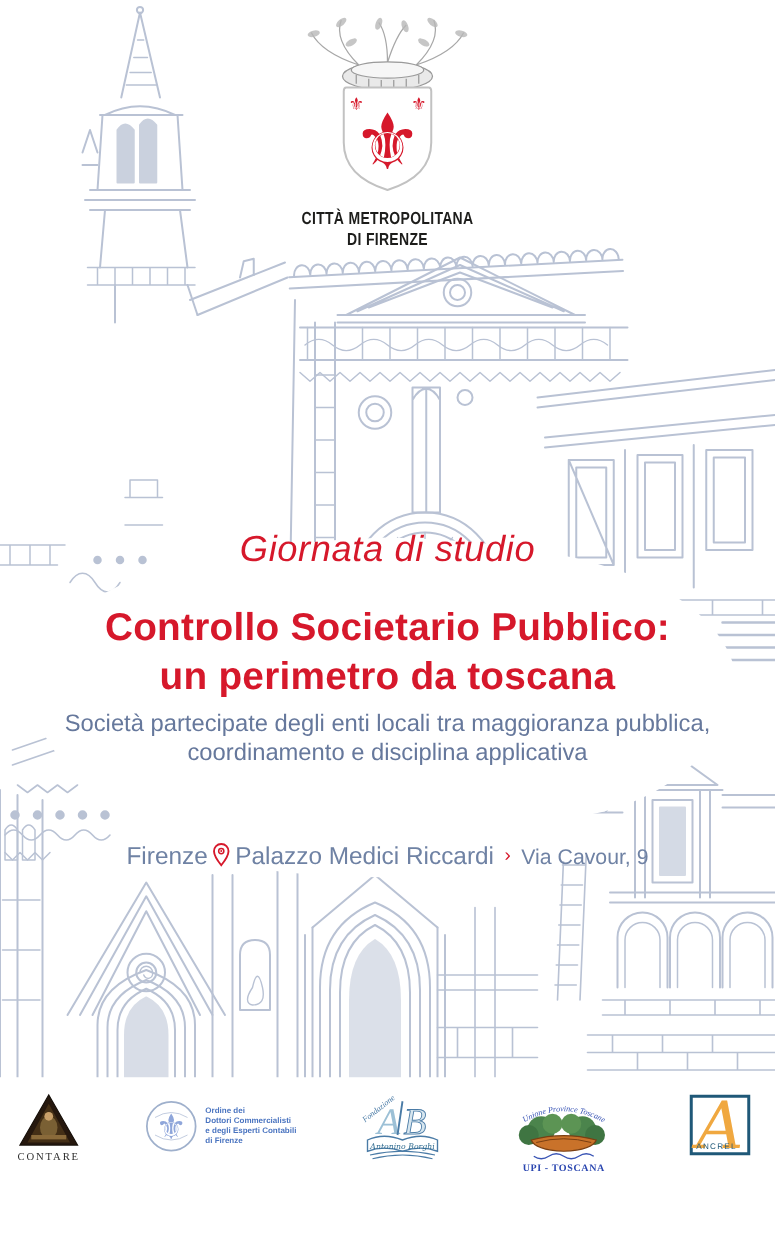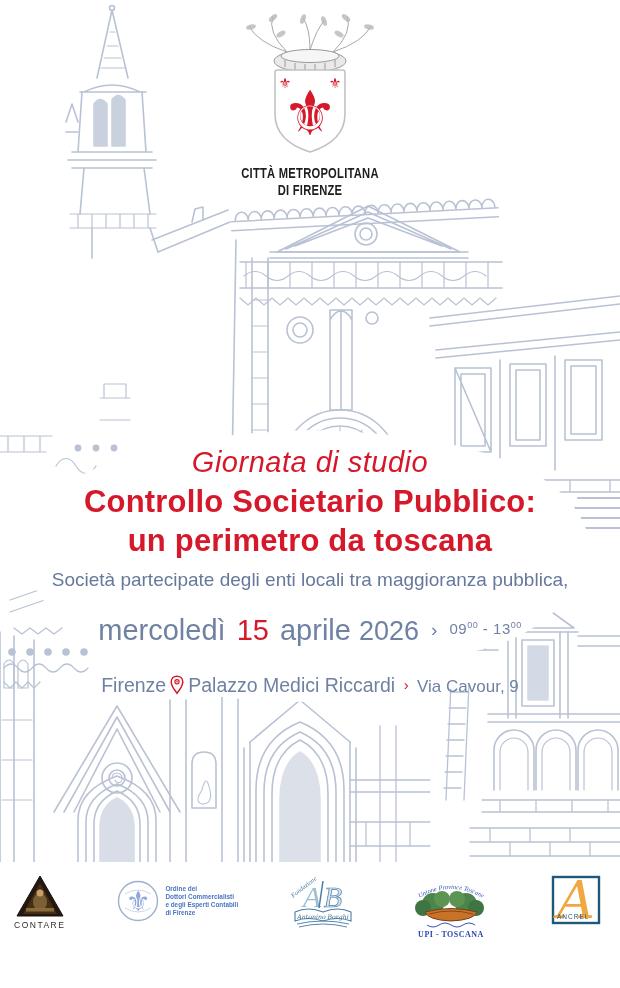--- a/index.html
+++ b/index.html
@@ -9,42 +9,42 @@
   }
   svg.bg{position:absolute;left:0;top:0;}
   .layer{position:absolute;left:0;width:100%;text-align:center;}
 
   
   .crest{position:absolute;top:10px;left:50%;transform:translateX(-50%);width:190px;text-align:center;}
   .org-name{color:#1d1d1b;font-weight:700;font-size:14px;line-height:15px;
     transform:scaleX(.8);letter-spacing:.3px;margin-top:2px;}
 
   
-  .kicker{top:446px;color:#d6182b;font-size:29px;font-style:italic;font-weight:500;letter-spacing:.5px;}
+  .kicker{top:424px;color:#d6182b;font-size:29px;font-style:italic;font-weight:500;letter-spacing:.5px;}
   .title{top:482px;color:#d6182b;font-size:31px;font-weight:700;line-height:39px;letter-spacing:.2px;}
   .subtitle{top:568px;color:#66789c;font-size:19px;line-height:23px;font-weight:400;}
 
   
   .date-line{top:614px;color:#6f82a4;font-size:29px;font-weight:400;white-space:nowrap;}
   .date-line .day{color:#d6182b;padding:0 3px;}
   .date-line .year{font-size:27px;}
   .chev{color:#6f82a4;font-size:19px;position:relative;top:-4px;padding:0 4px;}
   .time{font-size:15px;position:relative;top:-6px;letter-spacing:.5px;}
   .time .sup{font-size:9px;vertical-align:6px;}
   .venue-line{top:674px;color:#6f82a4;font-size:19.5px;font-weight:400;white-space:nowrap;}
   .venue-line .addr{font-size:17px;}
   .venue-line .chev-red{color:#d6182b;font-size:15px;position:relative;top:-2px;padding:0 3px;}
   .pin{display:inline-block;vertical-align:-3px;margin:0 4px;}
 
   
   .logos{position:absolute;left:0;top:862px;width:620px;height:126px;
     display:flex;justify-content:space-between;align-items:flex-start;
     padding:12px 14px 0;box-sizing:border-box;background:#fff;}
   .logo{display:flex;flex-direction:column;align-items:center;}
-  .contare-label{font-family:Liberation Sans, sans-serif;font-size:8.5px;letter-spacing:1.5px;color:#2d2d2d;margin-top:2px;}
+  .contare-label{font-family:Liberation Serif, serif;font-size:8.5px;letter-spacing:1.5px;color:#2d2d2d;margin-top:2px;}
   .odcec{flex-direction:row;gap:6px;align-items:center;margin-top:6px;}
   .odcec-text div{font-size:6.4px;font-weight:700;color:#4a74c0;line-height:7.8px;text-align:left;}
 </style>
 </head>
 <body>
 
 <div id="poster">
 
   <svg class="bg" width="620" height="988" viewBox="0 0 620 988">
     <g stroke="#b9c2d4" fill="none" stroke-width="1.6" stroke-linecap="round" stroke-linejoin="round">
@@ -194,30 +194,23 @@
     <div class="org-name">DI FIRENZE</div>
   </div>
 
   <div class="layer kicker">Giornata di studio</div>
   <div class="layer title">
     <div>Controllo Societario Pubblico:</div>
     <div>un perimetro da toscana</div>
   </div>
   <div class="layer subtitle">
     <div>Società partecipate degli enti locali tra maggioranza pubblica,</div>
-  </div>
-
-  <div class="layer date-line">
-    <span>mercoledì</span>
-    <span class="day">15</span>
-    <span>aprile</span>
-    <span class="year">2026</span>
-    <span class="chev">›</span>
-    <span class="time"><span>09</span><span class="sup">00</span><span> - </span><span>13</span><span class="sup">00</span></span>
-  </div>
+    <div>coordinamento e disciplina applicativa</div>
+  </div>
+
   <div class="layer venue-line">
     <span>Firenze</span><span class="pin"><svg width="14" height="20" viewBox="0 0 14 20">
           <path d="M7,1.2 C3.6,1.2 1.2,3.7 1.2,7 C1.2,11 7,18.2 7,18.2 C7,18.2 12.8,11 12.8,7 C12.8,3.7 10.4,1.2 7,1.2 Z" fill="none" stroke="#d6182b" stroke-width="1.5"></path>
           <circle cx="7" cy="6.8" r="2.1" fill="none" stroke="#d6182b" stroke-width="1.2"></circle>
           <circle cx="7" cy="6.8" r="0.8" fill="#d6182b"></circle>
         </svg></span><span>Palazzo Medici Riccardi</span>
     <span class="chev-red">›</span>
     <span class="addr">Via Cavour, 9</span>
   </div>
 

